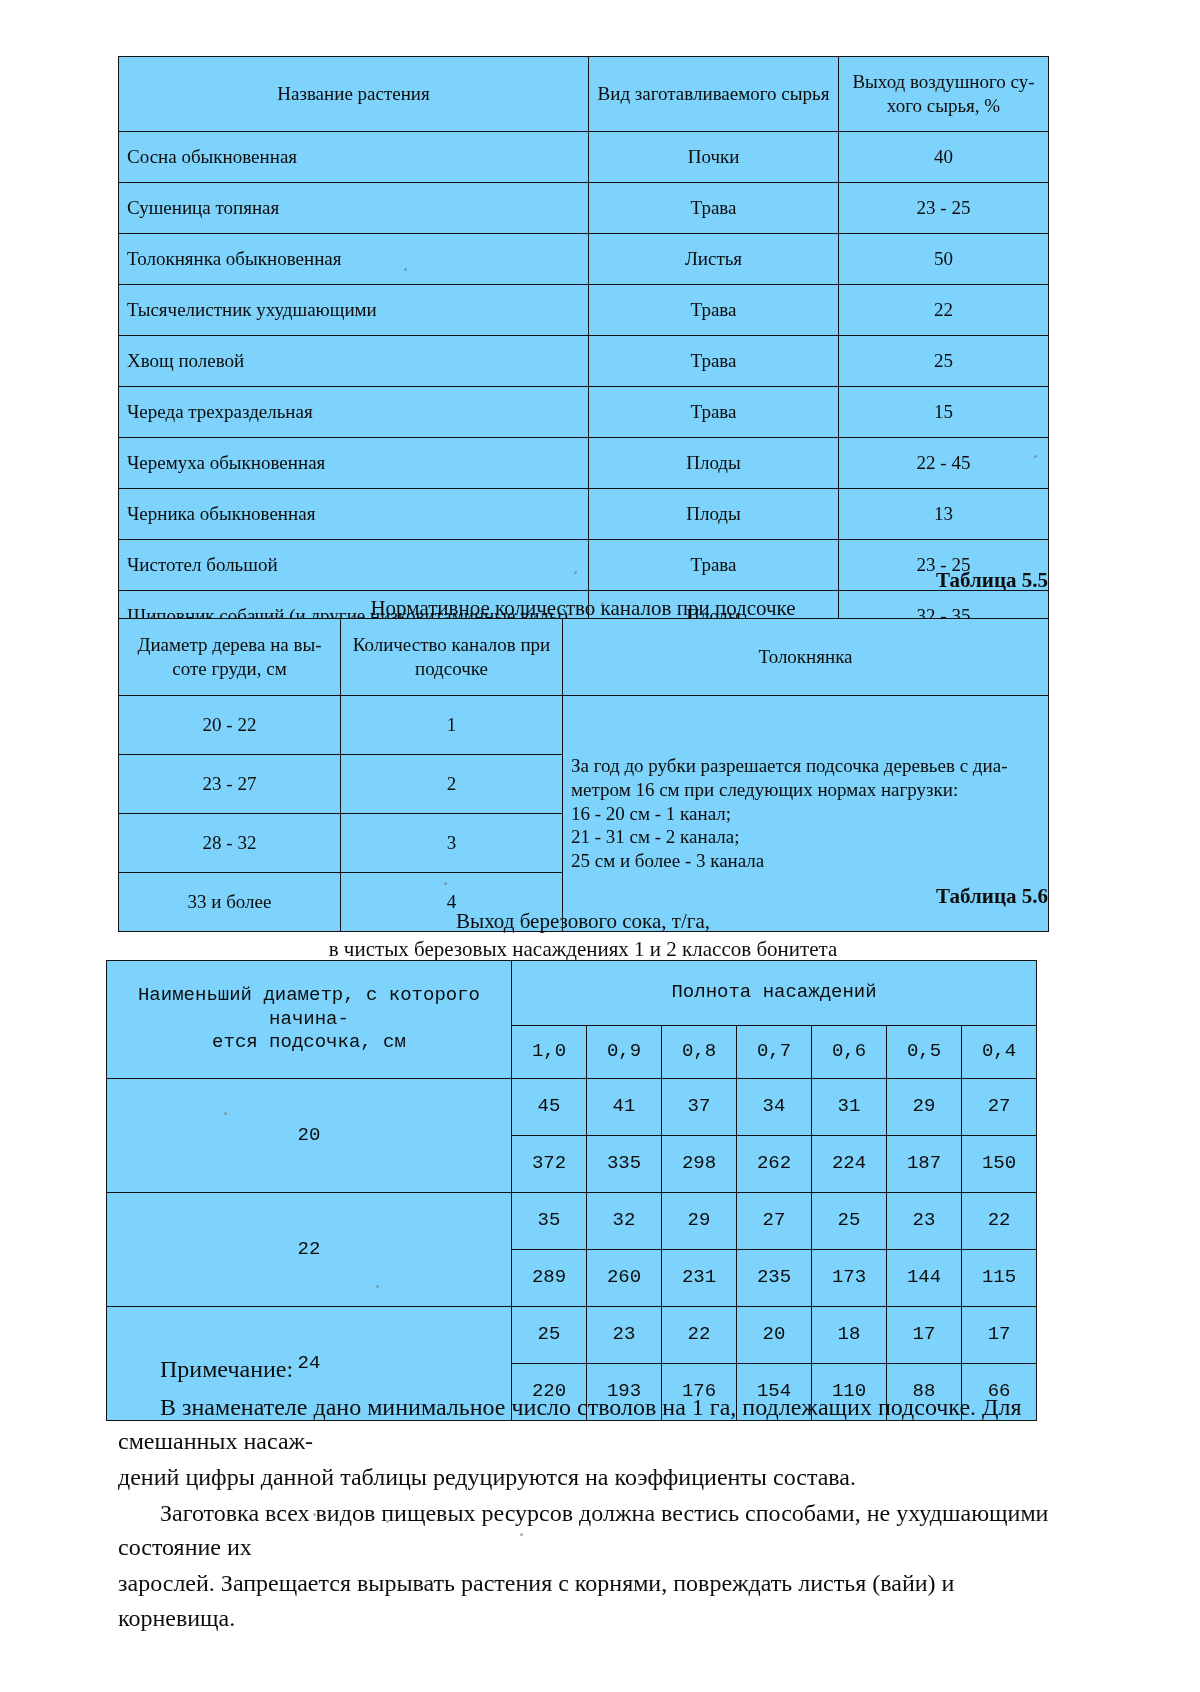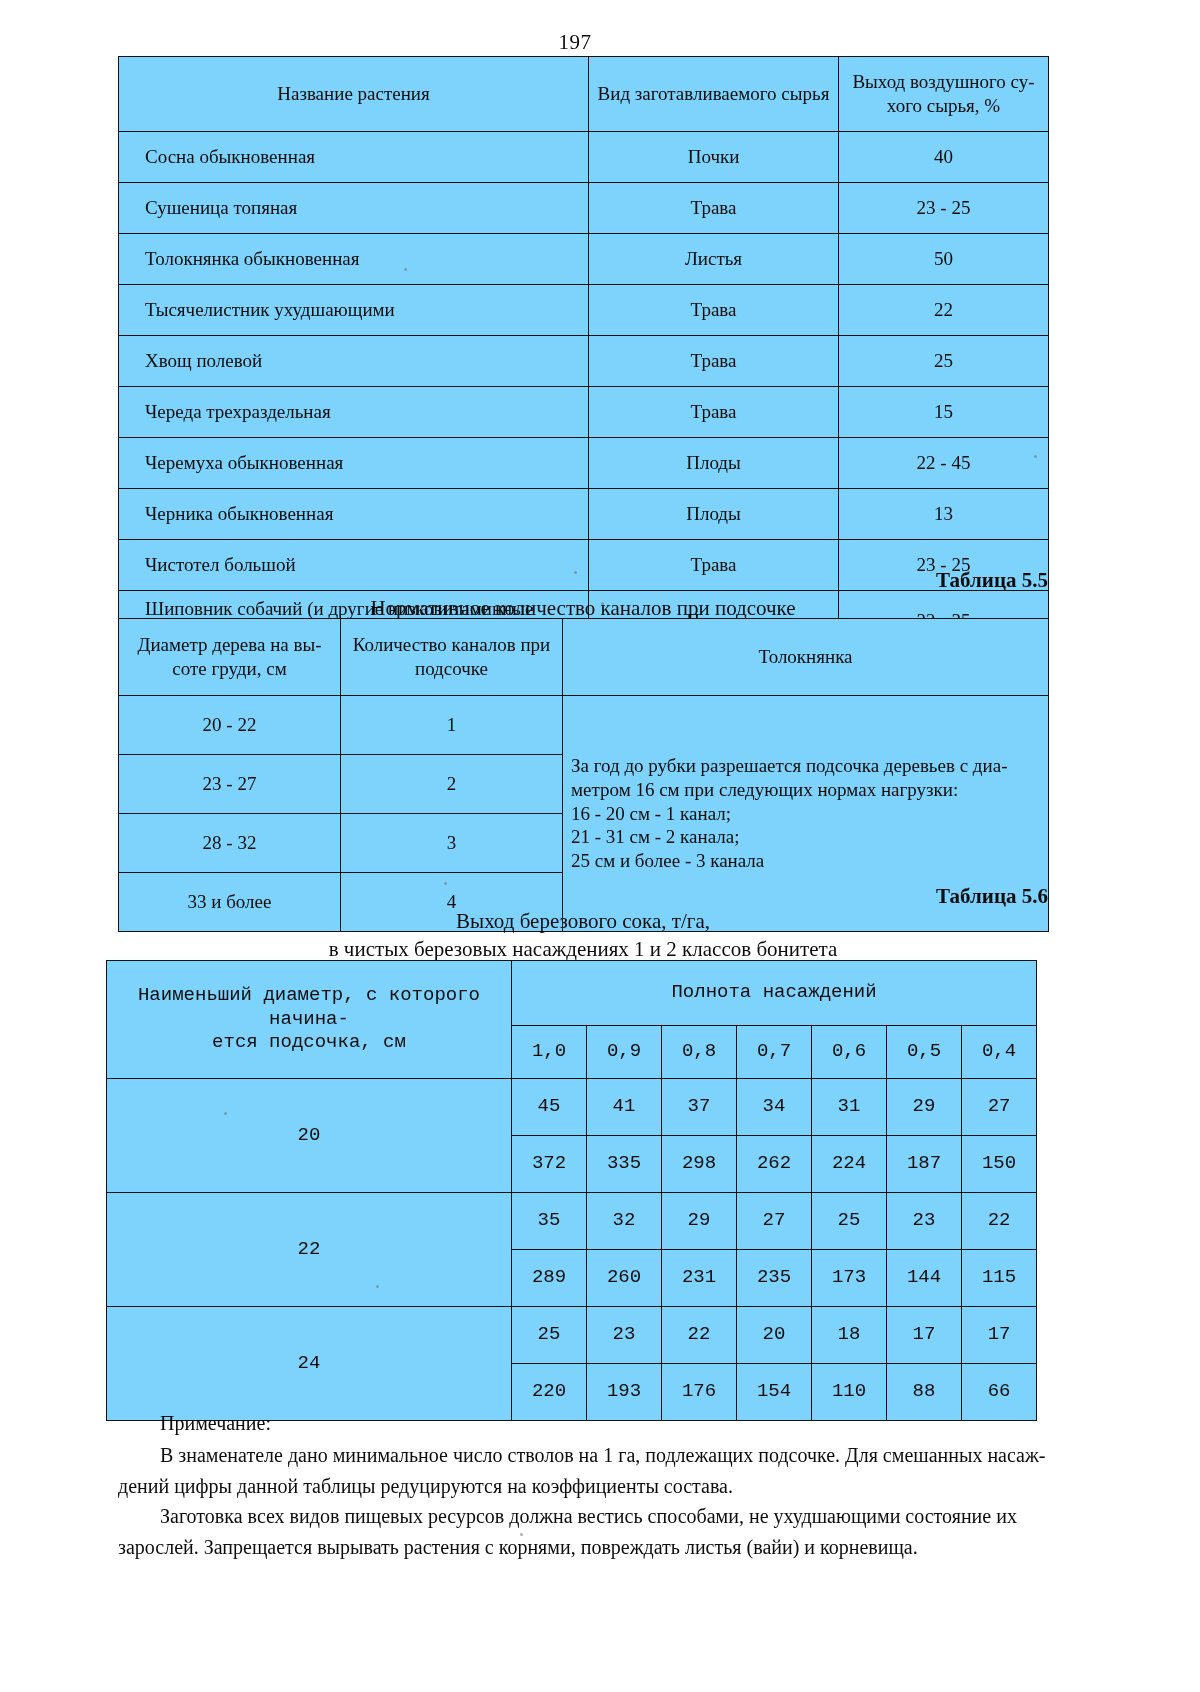--- a/index.html
+++ b/index.html
@@ -53,21 +53,21 @@
 
   
   .tbl-raw {
     position: absolute;
     top: 56px;
     left: 118px;
     width: 930px;
   }
   .tbl-raw td { height: 38px; }
   .tbl-raw .hdr td { height: 62px; text-align: center; }
-  .tbl-raw .name { padding-left: 26px; }
+  .tbl-raw .name { padding-left: 8px; }
 
   
   .tbl-label {
     position: absolute;
     font-size: 21px;
     text-align: right;
     width: 930px;
     left: 118px;
     font-weight: bold;
   }
@@ -109,44 +109,43 @@
   .tbl-sap .hdr-top td { height: 52px; text-align: center; }
   .tbl-sap .hdr-sub td { height: 40px; text-align: center; }
   .tbl-sap .diam {
     text-align: center;
     font-size: 19px;
   }
 
   
   .footnotes {
     position: absolute;
-    top: 1409px;
+    top: 1352px;
     left: 118px;
     width: 935px;
-    font-size: 20px;
+    font-size: 24px;
     line-height: 1.42;
   }
   .footnotes p { margin: 0 0 2px 0; }
   .footnotes p.ind { text-indent: 42px; }
   .footnotes p.lbl { text-indent: 42px; margin-bottom: 4px; }
 
   
   .speck {
     position: absolute;
     background: #6e6e6e;
     border-radius: 50%;
     opacity: 0.55;
   }
 </style>
 </head>
 <body>
 
 <div class="page">
 
-  <div class="page-number">197</div>
 
   <table class="doc-table tbl-raw">
     <colgroup>
       <col style="width:470px">
       <col style="width:250px">
       <col style="width:210px">
     </colgroup>
     <tbody>
       <tr class="hdr">
         <td class="c">Название растения</td>

